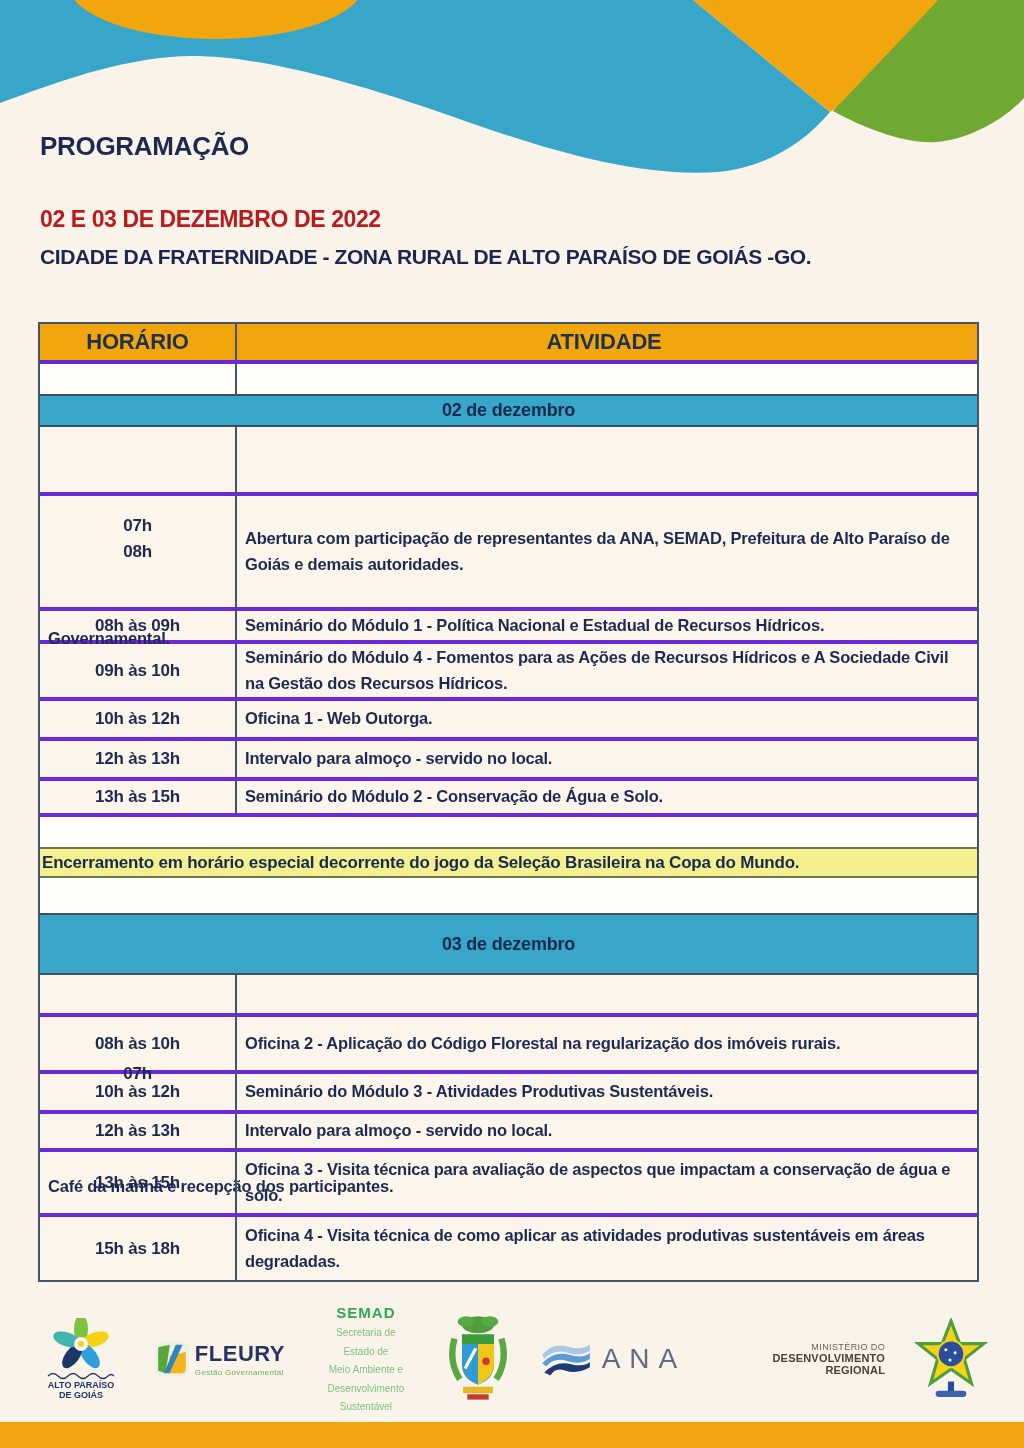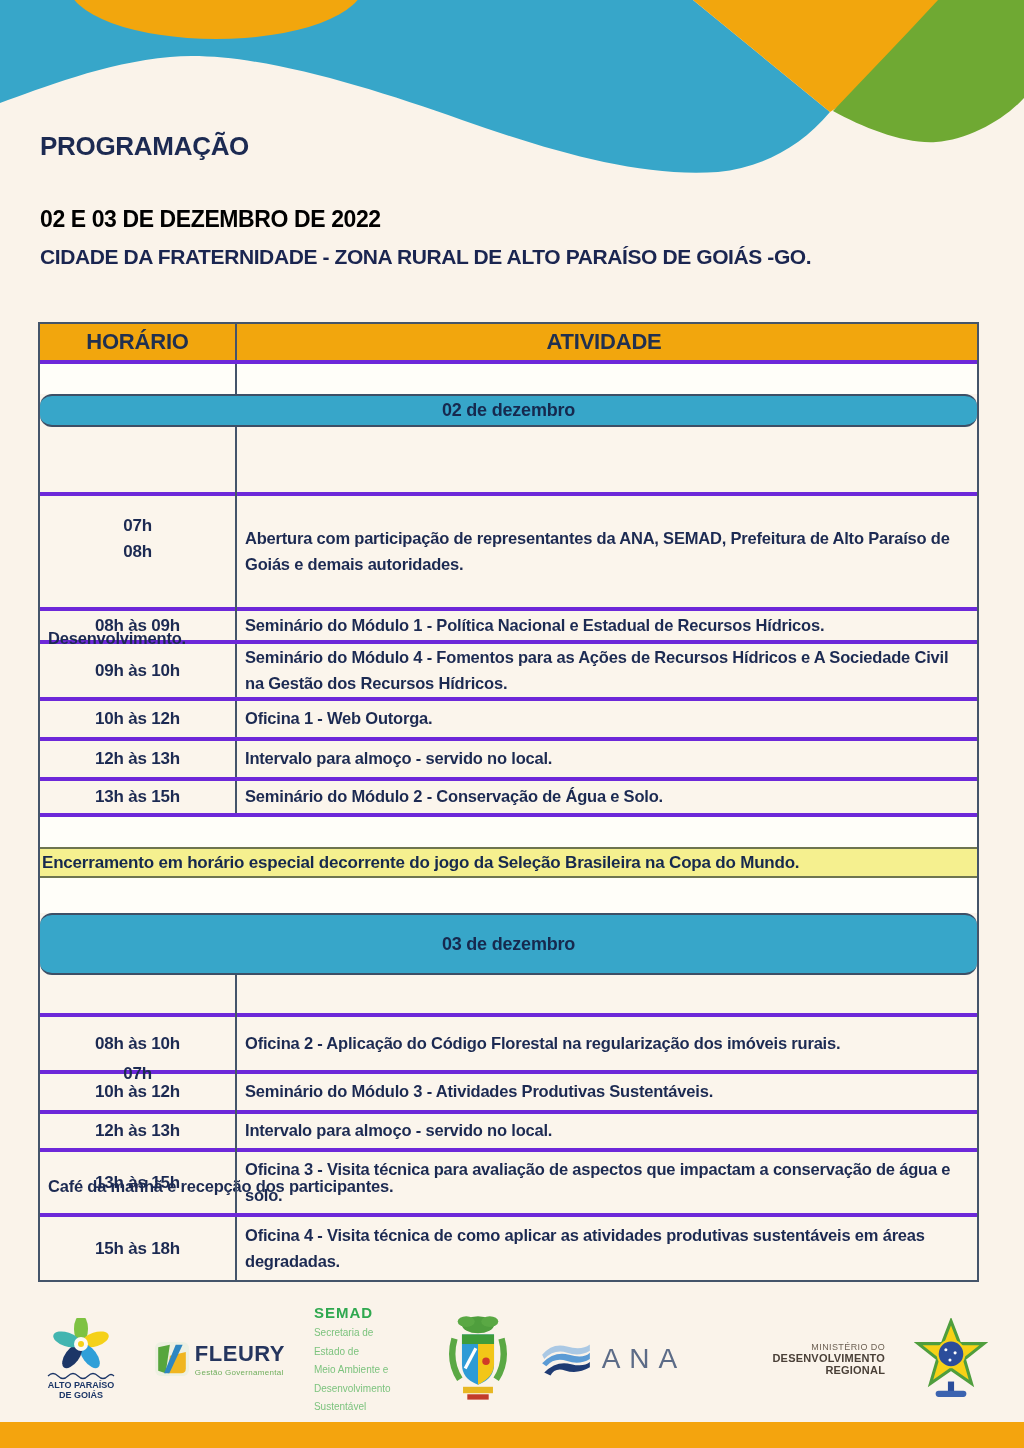--- a/index.html
+++ b/index.html
@@ -12,21 +12,21 @@
     overflow:hidden;
   }
   .wave-deco { position:absolute; top:0; left:0; width:1024px; height:210px; }
 
   .page-title {
     position:absolute; left:40px; top:131px;
     font-size:26px; font-weight:800; letter-spacing:-0.3px; color:#1c2a52;
   }
   .date-line {
     position:absolute; left:40px; top:206px;
-    font-size:23px; font-weight:800; letter-spacing:-0.4px; color:#000000;
+    font-size:23px; font-weight:800; letter-spacing:-0.4px; color:#b91c1c;
   }
   .location-line {
     position:absolute; left:40px; top:245px;
     font-size:21px; font-weight:800; letter-spacing:-0.4px; color:#1a2550;
   }
 
   .schedule {
     position:absolute; left:38px; top:322px; width:941px;
     border:2px solid #44546a;
     background:#fbf5ec;
@@ -51,21 +51,21 @@
     padding:2px 14px 2px 8px;
     font-size:16.5px; line-height:1.55;
   }
   .empty-row { background:#fffef9; }
   .empty-row .cell-time { border-right:2px solid #44546a; }
   .empty-full { background:#fffef9; }
   .section-row {
     background:#37a6c9;
     border-top:2px solid #3d4f66; border-bottom:2px solid #3d4f66;
     display:flex; align-items:center; justify-content:center;
-    font-size:18px; color:#16294e;border-radius:12px;
+    font-size:18px; color:#16294e;
   }
   .section-row + .t-row { border-top:none;flex-direction:column; }
   .notice-row {
     background:#f5f08f;
     border-top:2px solid #6e7550; border-bottom:2px solid #6e7550;
     display:flex; align-items:center;
     padding:0 2px;
     font-size:17px; color:#16294e; letter-spacing:-0.2px;
   }
 
@@ -74,21 +74,21 @@
     display:flex; align-items:center; justify-content:space-between;
     padding:0 36px;
   }
   .logo-block { display:flex; align-items:center; }
   .ap-logo { flex-direction:column; width:90px; text-align:center; }
   .ap-text { font-size:9px; font-weight:800; color:#1c3667; line-height:1.15; letter-spacing:0; }
   .fleury-logo { gap:6px; }
   .fleury-text-stack { display:flex; flex-direction:column; }
   .fleury-name { font-size:22px; font-weight:800; color:#25355e; letter-spacing:0.5px; }
   .fleury-sub { font-size:8px; color:#6fae5c; margin-top:1px; letter-spacing:0.3px; }
-  .semad-block { display:flex; flex-direction:column; text-align:left; width:104px;gap:6px; }
+  .semad-block { display:flex; flex-direction:column; text-align:center; width:104px;gap:6px; }
   .semad-name { font-size:15px; font-weight:800; color:#2fa84f; letter-spacing:1px; }
   .semad-line { font-size:10px; color:#7cc37e; line-height:1.25; }
   .ana-logo { gap:8px; }
   .ana-name { font-size:28px; color:#5c6b87; letter-spacing:9px; font-weight:400; }
   .mdr-block { display:flex; flex-direction:column; text-align:right; width:170px; }
   .mdr-line1 { font-size:9px; color:#6b5f52; letter-spacing:0.4px; }
   .mdr-line2 { font-size:11px; font-weight:800; color:#4a4038; letter-spacing:0.2px; }
 
   .bottom-bar {
     position:absolute; left:0; bottom:0; width:1024px; height:26px;
@@ -116,21 +116,21 @@
   </div>
   <div class="t-row empty-row" style="height:34px">
     <div class="cell-time"></div>
     <div class="cell-act"></div>
   </div>
 
   <div class="section-row" style="height:33px">02 de dezembro</div>
 
   <div class="t-row" style="height:65px">
     <div class="cell-time">07h</div>
-    <div class="cell-act">Desenvolvimento.</div>
+    <div class="cell-act">Governamental.</div>
   </div>
   <div class="t-row" style="height:115px">
     <div class="cell-time">08h</div>
     <div class="cell-act">Abertura com participação de representantes da ANA, SEMAD, Prefeitura de Alto Paraíso de Goiás e demais autoridades.</div>
   </div>
   <div class="t-row" style="height:33px">
     <div class="cell-time">08h às 09h</div>
     <div class="cell-act">Seminário do Módulo 1 - Política Nacional e Estadual de Recursos Hídricos.</div>
   </div>
   <div class="t-row" style="height:57px">

